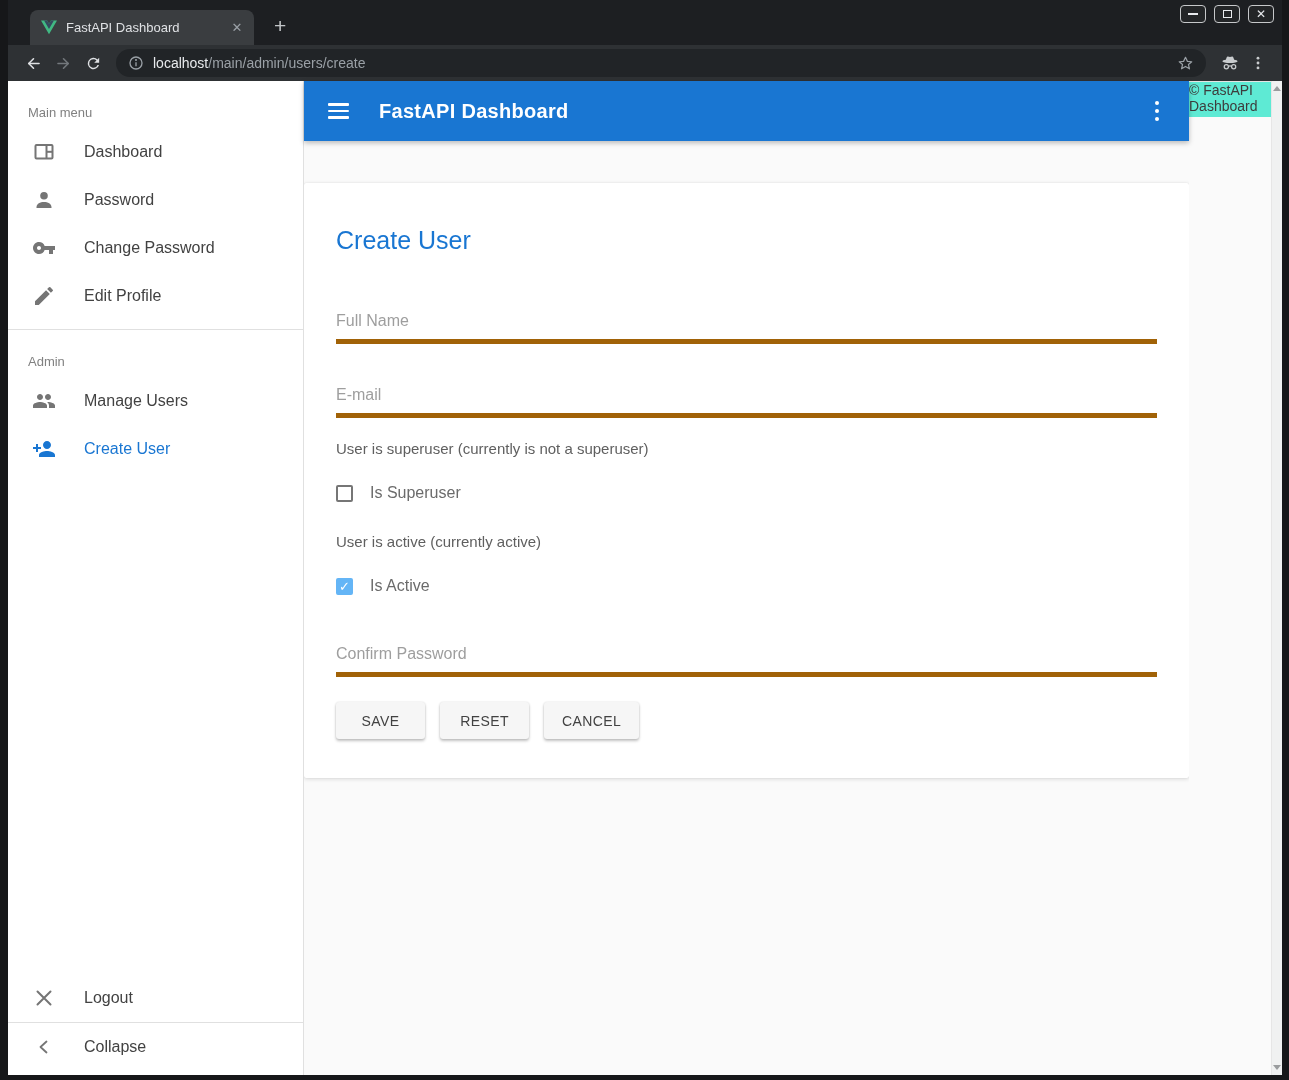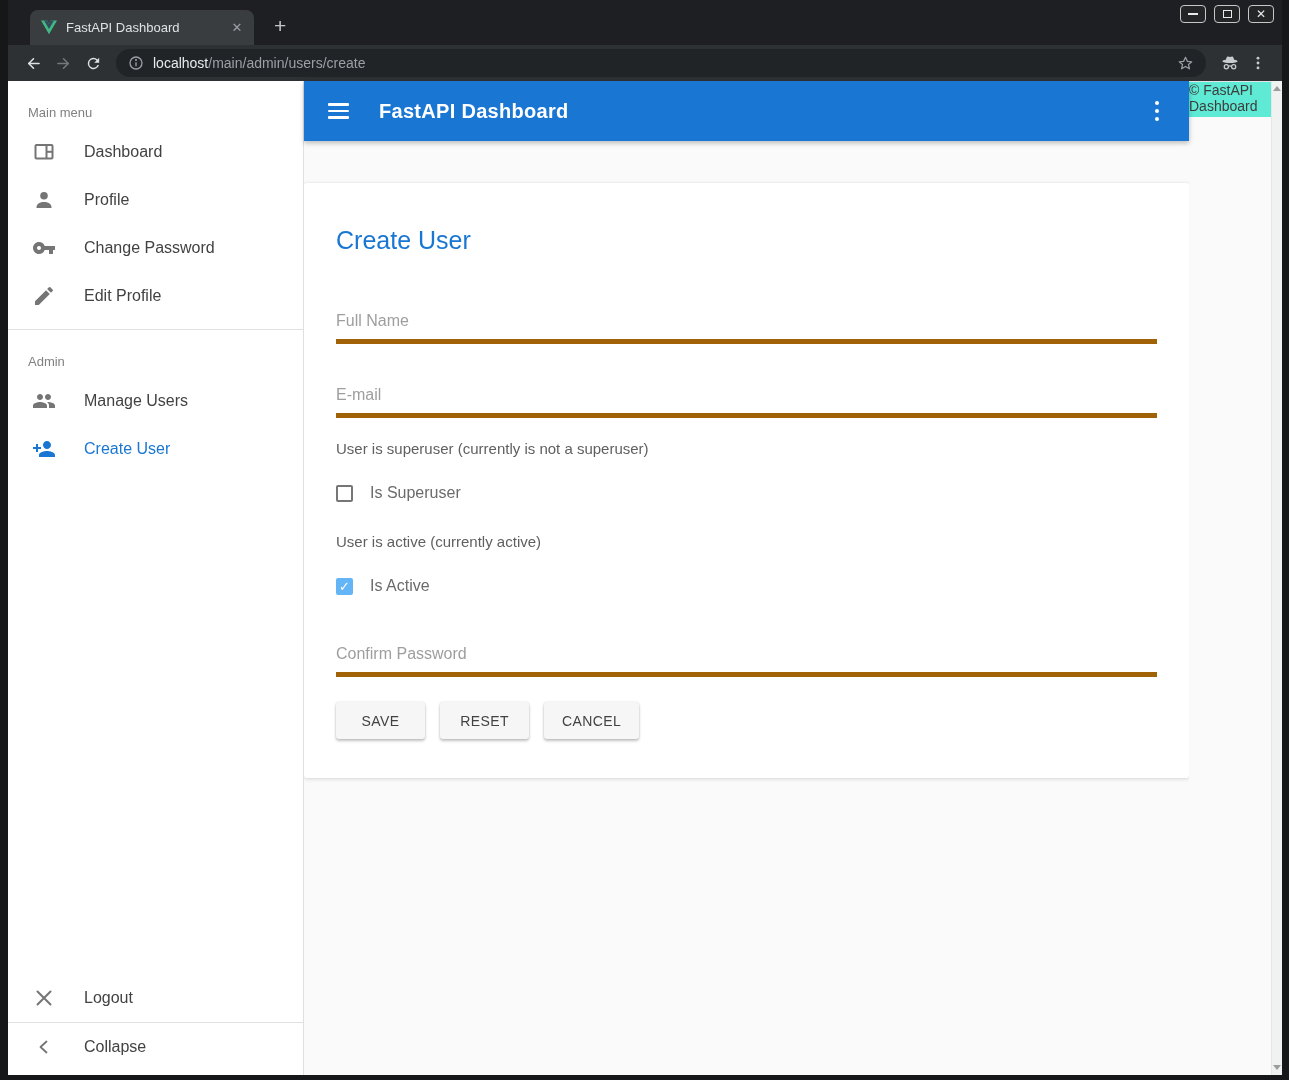--- a/index.html
+++ b/index.html
@@ -209,21 +209,21 @@
           <span>Dashboard</span>
         </div>
 
         <div class="side-item">
           <span class="icon">
             <svg viewBox="0 0 24 24" width="24" height="24" fill="#757575">
                 <circle cx="12" cy="7.8" r="3.8"></circle>
                 <path d="M4.5 19.2c0-3.4 3.7-5.2 7.5-5.2s7.5 1.8 7.5 5.2v.8h-15z"></path>
               </svg>
           </span>
-          <span>Profile</span>
+          <span>Password</span>
         </div>
 
         <div class="side-item">
           <span class="icon">
             <svg viewBox="0 0 24 24" width="24" height="24" fill="#757575">
                 <path d="M12.65 10A5.99 5.99 0 0 0 7 6c-3.31 0-6 2.69-6 6s2.69 6 6 6a5.99 5.99 0 0 0 5.65-4H17v4h4v-4h2v-4H12.65zM7 14c-1.1 0-2-.9-2-2s.9-2 2-2 2 .9 2 2-.9 2-2 2z"></path>
               </svg>
           </span>
           <span>Change Password</span>
         </div>

